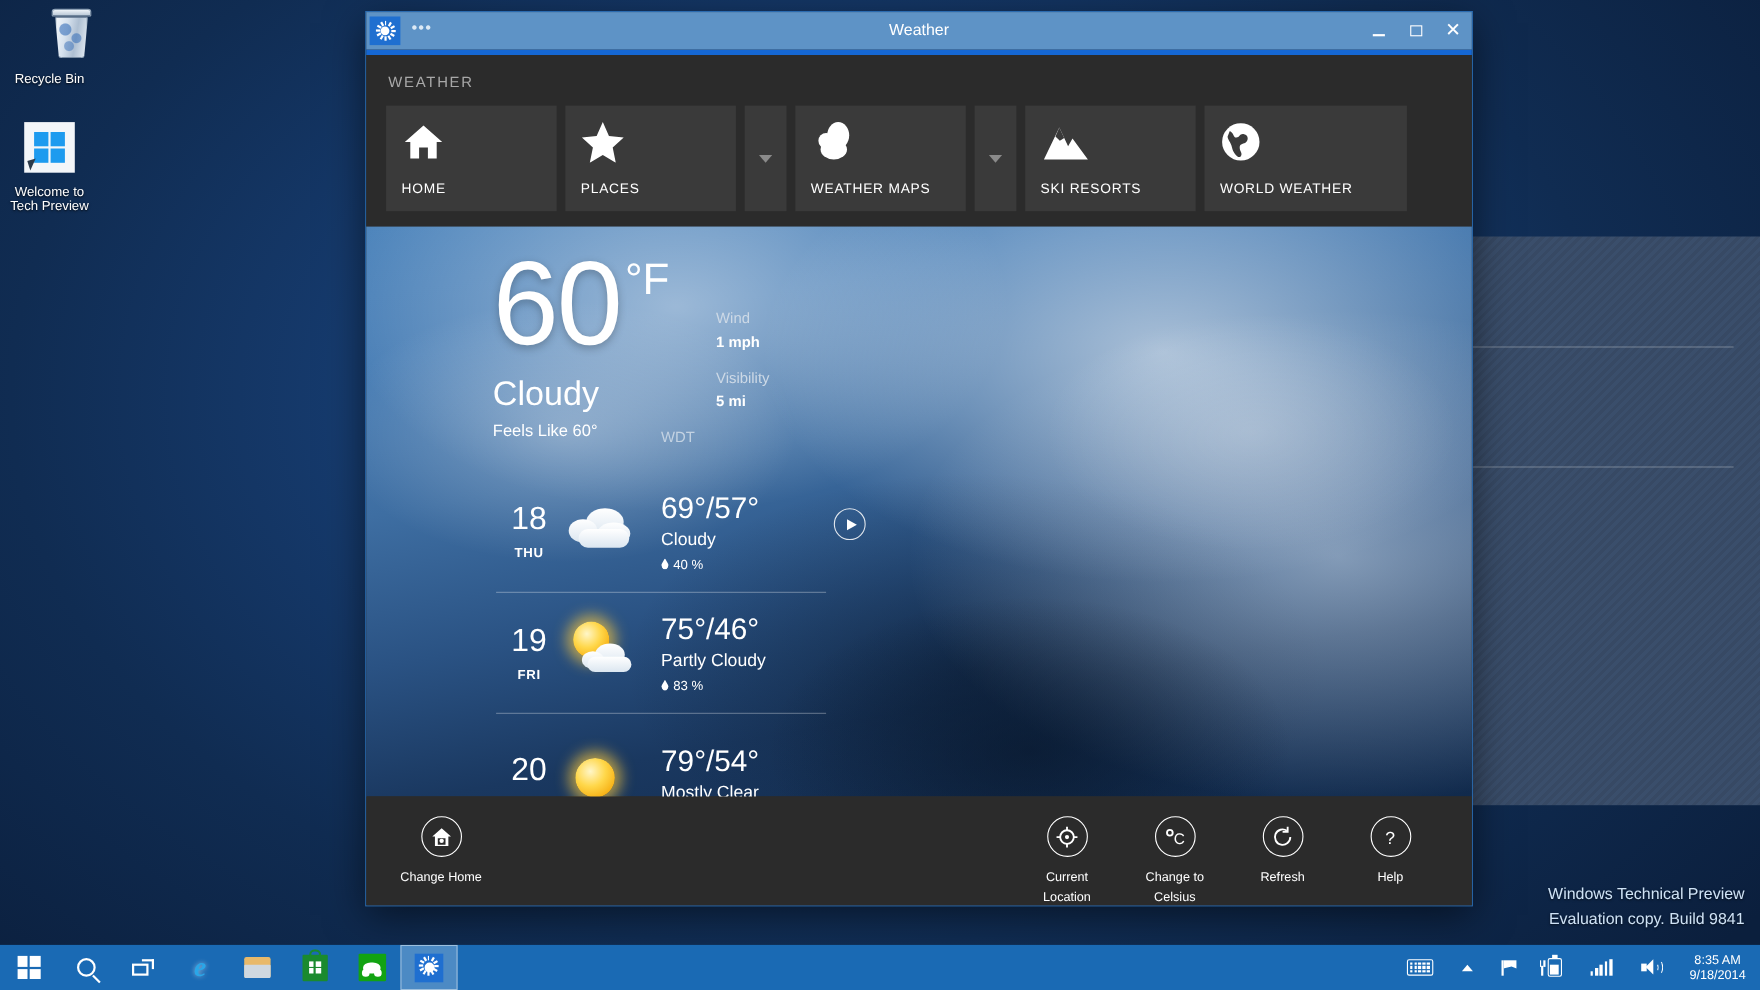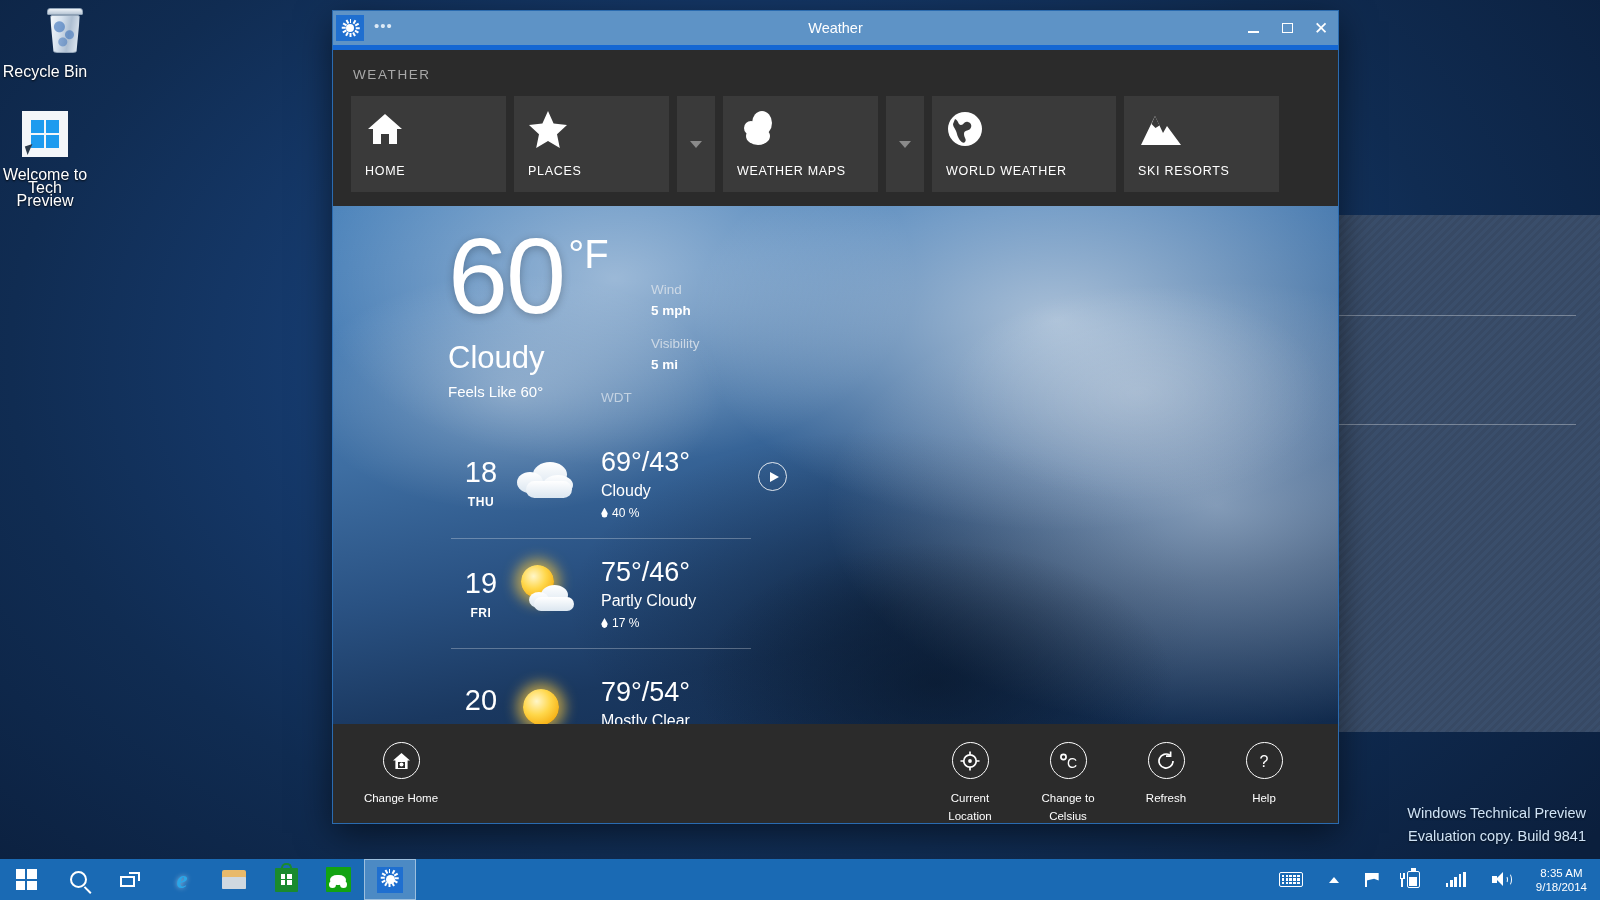--- a/index.html
+++ b/index.html
@@ -17,21 +17,21 @@
       radial-gradient(ellipse 1100px 760px at 46% 40%, #1b4a86 0%, #163b6e 38%, #102c52 66%, #0b1f3d 100%),
       #0b1f3d;
   }
 
   
   .desk-icon {
     position: absolute;
     width: 86px;
     text-align: center;
     color: #fff;
-    font-size: 16px;
+    font-size: 12px;
     line-height: 13px;
     text-shadow: 0 1px 2px rgba(0,0,0,.85);
     user-select: none;
   }
   .desk-icon .glyph { display:block; height:52px; margin:0 auto 5px; position:relative; }
 
   
   .bin { width: 40px; height: 46px; margin: 4px auto 0; position: relative; }
   .bin .lid {
     position:absolute; top:0; left:2px; width:36px; height:7px; border-radius:3px 3px 1px 1px;
@@ -398,57 +398,57 @@
               <ellipse cx="14" cy="18" rx="7" ry="7" fill="#fff"></ellipse>
               <ellipse cx="21" cy="26" rx="12" ry="9" fill="#fff"></ellipse>
             </svg>
           </span>
           <span class="lbl">WEATHER MAPS</span>
         </div>
         <div class="navcaret">
             <span class="tri"></span>
           </div>
 
+        <div class="navtile">
+          <span class="ico">
+            <svg width="46" height="36" viewBox="0 0 46 36">
+                <path d="M3 34L17 5l8 17 4-7 14 19z" fill="#fff"></path>
+                <path d="M17 5l4.5 9.5-4 2.5-4-4z" fill="#3a3a3a"></path>
+              </svg>
+          </span>
+          <span class="lbl">SKI RESORTS</span>
+        </div>
+
         <div class="navtile wide">
           <span class="ico">
             <svg width="38" height="38" viewBox="0 0 38 38">
               <circle cx="19" cy="19" r="17" fill="#fff"></circle>
               <path d="M9 9c4 2 3 6 6 6s3-4 7-3 4 5 2 7-6 1-6 5 3 5 1 8-7-3-8-8-4-7-4-10z" fill="#3a3a3a"></path>
             </svg>
           </span>
           <span class="lbl">WORLD WEATHER</span>
         </div>
 
-        <div class="navtile">
-          <span class="ico">
-            <svg width="46" height="36" viewBox="0 0 46 36">
-                <path d="M3 34L17 5l8 17 4-7 14 19z" fill="#fff"></path>
-                <path d="M17 5l4.5 9.5-4 2.5-4-4z" fill="#3a3a3a"></path>
-              </svg>
-          </span>
-          <span class="lbl">SKI RESORTS</span>
-        </div>
-
       </div>
     </div>
 
     <div id="content">
 
       <div id="current">
         <div class="temp-row">
           <span id="cur-temp">60</span>
           <span id="cur-unit">°F</span>
         </div>
         <div id="cur-cond">Cloudy</div>
         <div id="cur-feels">Feels Like 60°</div>
       </div>
 
       <div id="metrics">
         <div class="metric-label">Wind</div>
-        <div class="metric-value">5 mph</div>
+        <div class="metric-value">1 mph</div>
         <div class="metric-label">Visibility</div>
         <div class="metric-value">5 mi</div>
       </div>
       <div id="tz-label">WDT</div>
 
       <div id="forecast">
 
         <div class="fc-row">
           <div class="fc-date">
             <div class="fc-day">18</div>
@@ -456,21 +456,21 @@
           </div>
           <div class="fc-icon">
             <span class="cloudart" style="left:6px; top:10px;">
               <span class="p" style="width:34px;height:25px;left:16px;top:0;"></span>
               <span class="p" style="width:26px;height:21px;left:0px;top:10px;"></span>
               <span class="p" style="width:30px;height:20px;left:26px;top:13px;"></span>
               <span class="p" style="width:46px;height:17px;left:9px;top:19px;border-radius:9px;"></span>
             </span>
           </div>
           <div class="fc-info">
-            <div class="fc-temps">69°/43°</div>
+            <div class="fc-temps">69°/57°</div>
             <div class="fc-cond">Cloudy</div>
             <div class="fc-precip">
               <span class="drop"></span>
               <span>40 %</span>
             </div>
           </div>
         </div>
 
         <div class="fc-row">
           <div class="fc-date">
@@ -483,21 +483,21 @@
               <span class="p" style="width:27px;height:20px;left:12px;top:0;"></span>
               <span class="p" style="width:20px;height:16px;left:0;top:7px;"></span>
               <span class="p" style="width:40px;height:14px;left:5px;top:12px;border-radius:7px;"></span>
             </span>
           </div>
           <div class="fc-info">
             <div class="fc-temps">75°/46°</div>
             <div class="fc-cond">Partly Cloudy</div>
             <div class="fc-precip">
               <span class="drop"></span>
-              <span>17 %</span>
+              <span>83 %</span>
             </div>
           </div>
         </div>
 
         <div class="fc-row">
           <div class="fc-date">
             <div class="fc-day">20</div>
             <div class="fc-dow"></div>
           </div>
           <div class="fc-icon">

